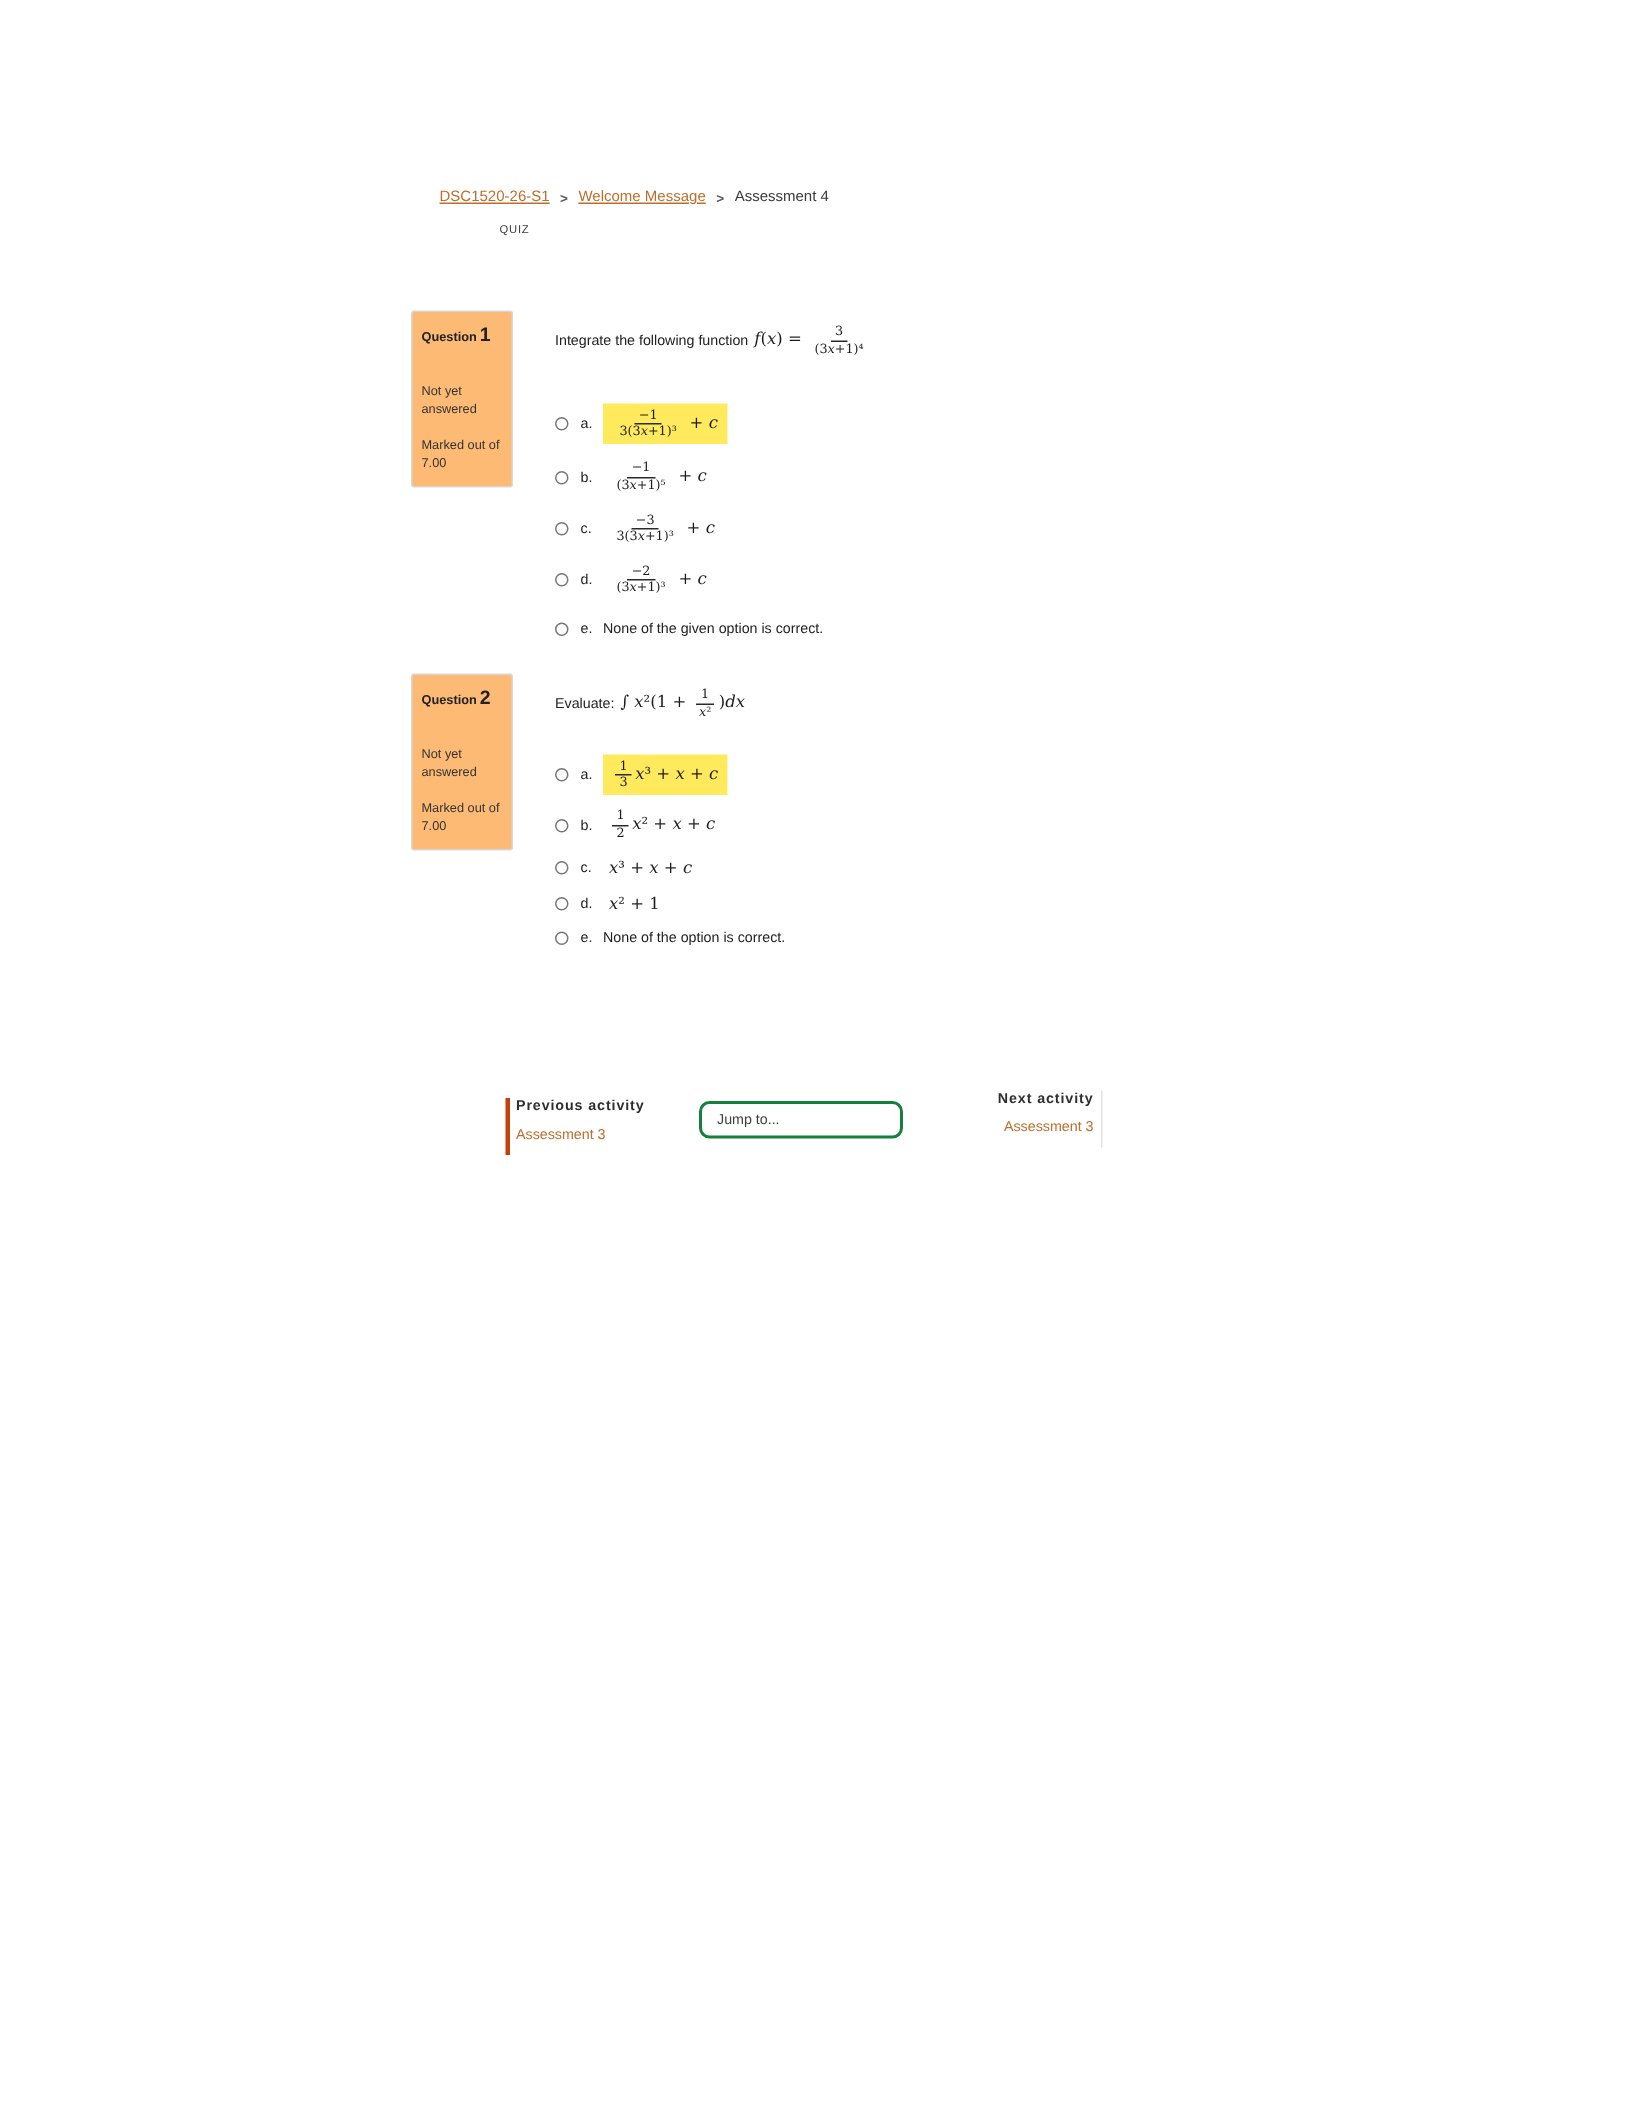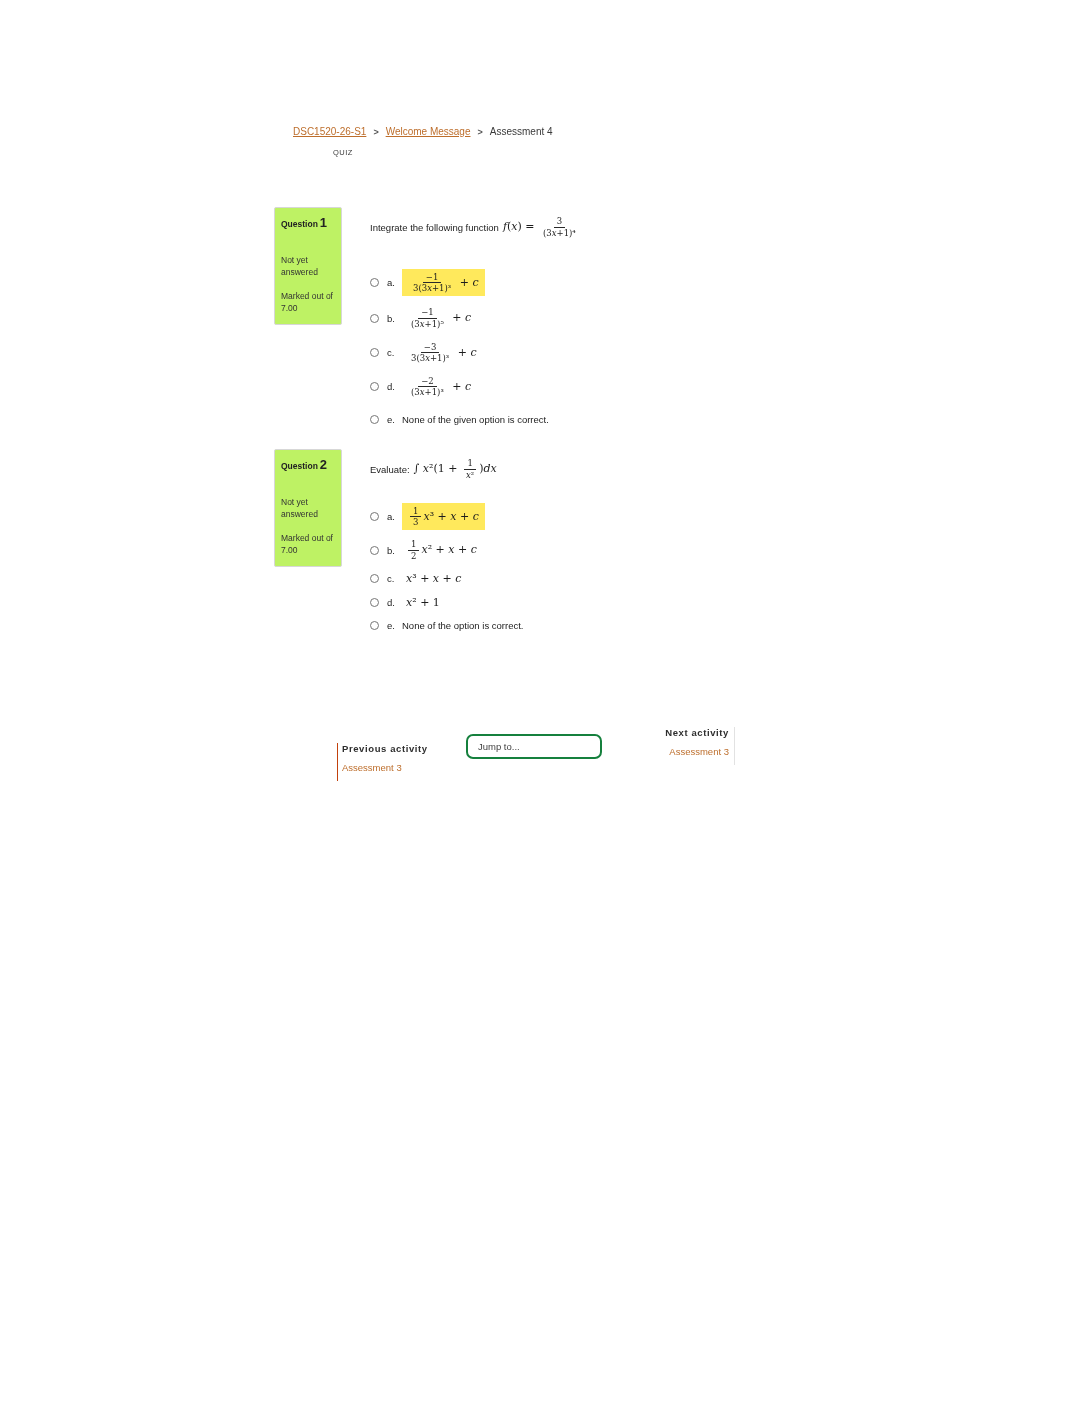--- a/index.html
+++ b/index.html
@@ -31,21 +31,21 @@
     position:absolute;left:333px;top:148px;
     font-size:7.5px;color:#3c3c3c;letter-spacing:.5px;
   }
   
   .question{position:absolute;left:274px;display:flex;align-items:flex-start;width:500px;}
   .q1{top:207px;}
   .q2{top:449px;}
   .qinfo{
     flex:none;width:68px;
     border:1px solid var(--border);
-    background:#bef264;
+    background:#fdba74;
     padding:7px 6px 9px 6px;
     border-radius:2px;
   }
   .qnum{font-size:8.5px;font-weight:bold;color:#222;}
   .qnum .n{font-size:13px;font-weight:bold;margin-left:2px;}
   .qstatus{margin-top:25px;font-size:8.5px;line-height:1.4;color:#333;}
   .qmark{margin-top:12px;font-size:8.5px;line-height:1.4;color:#333;}
   .qbody{margin-left:28px;padding-top:6px;}
   .prompt{display:flex;align-items:center;gap:4px;font-size:9.5px;min-height:28px;color:#222;}
   
@@ -68,22 +68,22 @@
     border:1px solid #767676;border-radius:50%;background:#fff;
     margin-right:8px;
   }
   .letter{flex:none;width:15px;font-size:9.5px;color:#222;}
   .opt-math{padding:2px 4px;}
   .opt-math.hl{background:var(--highlight);padding:3px 6px;}
   .opt-text{font-size:9.5px;color:#222;}
   
   .activity-nav{position:absolute;left:337px;top:727px;width:398px;height:40px;}
   .prev{
-    position:absolute;left:0;top:16px;height:38px;
-    border-left:1px solid #c2410c;padding-left:4px;
+    position:absolute;left:0;top:5px;height:38px;
+    border-left:3px solid #c2410c;padding-left:4px;
   }
   .next{
     position:absolute;right:0;top:0;height:38px;
     border-right:1px solid #e2e2e2;padding-right:5px;text-align:right;
   }
   .nav-label{font-size:9.5px;font-weight:bold;letter-spacing:.6px;color:#2e2e2e;}
   .nav-link{display:inline-block;margin-top:8px;font-size:9.5px;color:var(--link);text-decoration:none;cursor:pointer;}
   .jumpto{
     position:absolute;left:129px;top:7px;width:136px;height:25px;
     border:2px solid #15803d;border-radius:7px;background:#fff;

